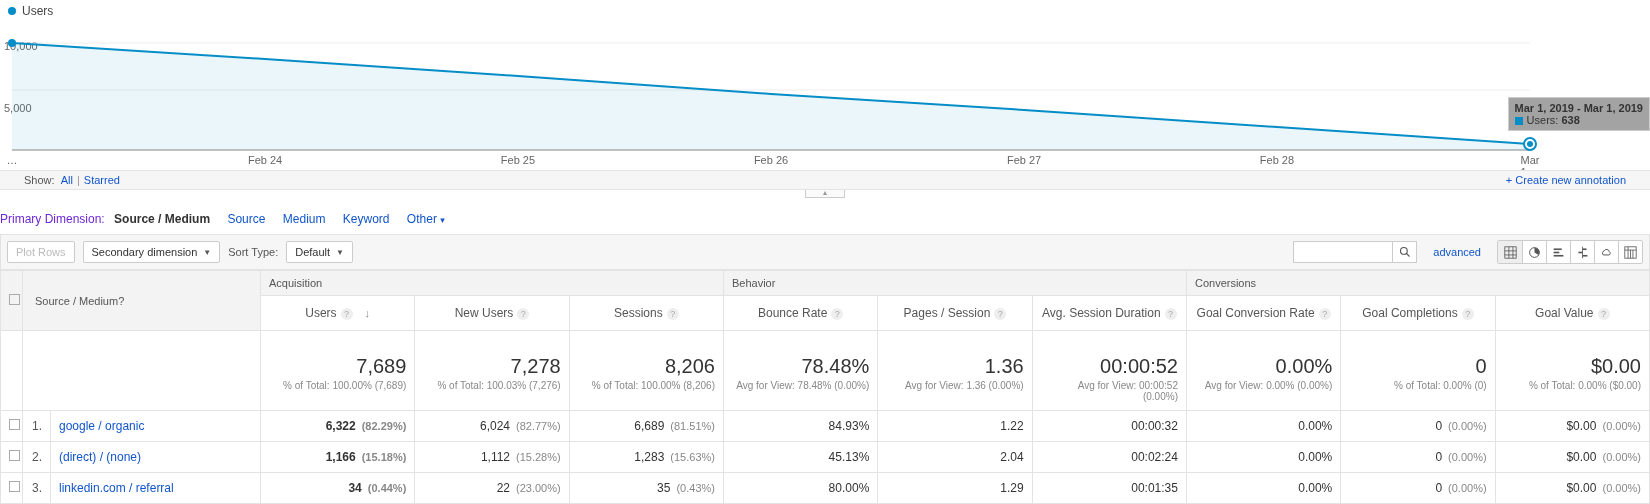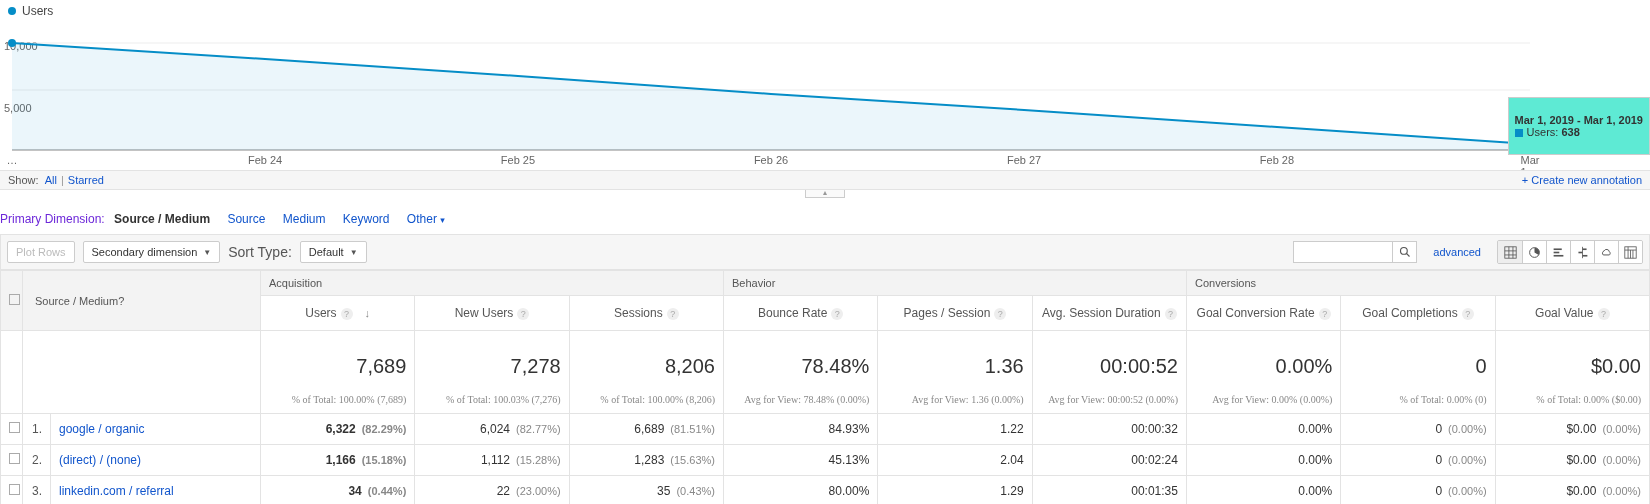--- a/index.html
+++ b/index.html
@@ -7,61 +7,61 @@
 
 
 .chart-wrap { position: relative; padding: 0 0 0 0; }
 .legend { display: flex; align-items: center; gap: 6px; padding: 4px 0 4px 8px; font-size: 12px; color: #444; }
 .legend-dot { width: 8px; height: 8px; border-radius: 50%; background: #058dc7; }
 .chart-area { position: relative; height: 130px; margin-left: 12px; margin-right: 120px; }
 .ylabel { position: absolute; left: 4px; font-size: 11px; color: #666; }
 .xlabels { display: flex; position: relative; margin-left: 12px; margin-right: 120px; height: 18px; }
 .xlabel { position: absolute; font-size: 11px; color: #666; transform: translateX(-50%); top: 2px; }
 .chart-svg { position: absolute; left: 0; top: 0; width: 100%; height: 100%; }
-.tooltip { position: absolute; right: 0px; top: 75px; background: #5eead4; border: 1px solid #ccc; padding: 16px 6px; font-size: 11px; white-space: nowrap; }
+.tooltip { position: absolute; right: 0px; top: 75px; background: #a3a3a3; border: 1px solid #ccc; padding: 4px 6px; font-size: 11px; white-space: nowrap; }
 .tooltip b { font-weight: bold; }
 .tooltip .sq { display: inline-block; width: 8px; height: 8px; background: #058dc7; margin-right: 4px; vertical-align: middle; }
 
-.show-bar { background: #f6f6f6; border: 1px solid #e3e3e3; border-left: none; border-right: none; display: flex; align-items: center; padding: 3px 8px; font-size: 11px; color: #555; position: relative; }
+.show-bar { background: #f6f6f6; border: 1px solid #e3e3e3; border-left: none; border-right: none; display: flex; align-items: center; padding: 3px 24px; font-size: 11px; color: #555; position: relative; }
 .show-bar a { color: #1155cc; text-decoration: none; cursor: pointer; }
 .show-bar .sep { color: #999; margin: 0 4px; }
 .show-bar .right { margin-left: auto; color: #1155cc; cursor: pointer; }
 .expand-tab { width: 40px; height: 8px; margin: 0 auto; border: 1px solid #ccc; border-top: none; background: #fafafa; text-align: center; font-size: 8px; color: #999; cursor: pointer; line-height: 6px; }
 
 .dim-row { padding: 14px 0 8px 0; font-size: 12px; }
 .dim-row .lbl { color: #6d28d9; margin-right: 6px; margin-top: 28px; }
 .dim-row .active { font-weight: bold; color: #333; margin-right: 14px; }
 .dim-row a { color: #1155cc; text-decoration: none; margin-right: 14px; cursor: pointer; }
 .dim-row .caret { font-size: 9px; color: #1155cc; }
 
 .toolbar { background: #f6f6f6; border: 1px solid #e3e3e3; display: flex; align-items: center; padding: 5px 6px; gap: 8px; }
 .btn-plot { background: #fff; border: 1px solid #ccc; color: #bbb; padding: 4px 8px; font-size: 11px; border-radius: 2px; }
 .dd { background: #fff; border: 1px solid #ccc; padding: 4px 8px; font-size: 11px; border-radius: 2px; cursor: pointer; display: inline-flex; align-items: center; gap: 6px; }
 .dd .tri { font-size: 8px; color: #555; }
-.sort-lbl { font-size: 14px; color: #555; }
+.sort-lbl { font-size: 11px; color: #555; }
 .toolbar .spacer { flex: 1; }
 .searchbox { display: flex; }
 .searchbox input { border: 1px solid #ccc; height: 22px; width: 100px; padding: 0 4px; font-size: 11px; }
 .searchbox .sbtn { border: 1px solid #ccc; border-left: none; width: 24px; height: 22px; background: #fff; display: flex; align-items: center; justify-content: center; cursor: pointer; }
 .adv { color: #1155cc; font-size: 11px; cursor: pointer; margin: 0 8px; }
 .iconbar { display: flex; border: 1px solid #ccc; border-radius: 2px; overflow: hidden; }
 .iconbar .ib { width: 24px; height: 22px; display: flex; align-items: center; justify-content: center; border-left: 1px solid #ccc; background: #fff; cursor: pointer; }
 .iconbar .ib:first-child { border-left: none; background: #eee; }
 .iconbar svg { width: 13px; height: 13px; fill: #555; }
 
 
 table { border-collapse: collapse; width: 100%; table-layout: fixed; }
 th, td { border: 1px solid #e3e3e3; }
 .grp-head th { background: #f3f3f3; font-weight: normal; text-align: left; padding: 6px 8px; font-size: 11px; color: #555; }
 .col-head th { background: #fff; font-weight: normal; padding: 10px 8px; font-size: 12px; color: #555; text-align: center; position: relative; }
 .col-head th .help { display: inline-block; width: 12px; height: 12px; border-radius: 50%; background: #eee; color: #aaa; font-size: 9px; line-height: 12px; text-align: center; margin-left: 4px; }
 .sort-arrow { font-size: 11px; color: #888; margin-left: 12px; }
 .sum-row td { padding: 8px; vertical-align: top; }
 .sum-big { font-size: 20px; color: #333; text-align: right; display: block; margin-top: 16px; }
-.sum-sub { font-size: 10px; color: #888; text-align: right; display: block; margin-top: 16px; font-family: Liberation Serif, serif; }
+.sum-sub { font-size: 10px; color: #888; text-align: right; display: block; margin-top: 2px; }
 .data-row td { padding: 8px; font-size: 12px; }
 .numcell { text-align: right; white-space: nowrap; }
 .pct { color: #888; font-size: 11px; margin-left: 6px; }
 .src-link { color: #1155cc; text-decoration: none; cursor: pointer; }
 .rownum { text-align: right; padding-right: 6px; color: #555; }
 .cb-cell { text-align: center; }
 .cb { width: 11px; height: 11px; border: 1px solid #aaa; display: inline-block; cursor: pointer; }
 .col-chk { width: 22px; }
 .col-num { width: 28px; }
 .col-src { width: 210px; }

